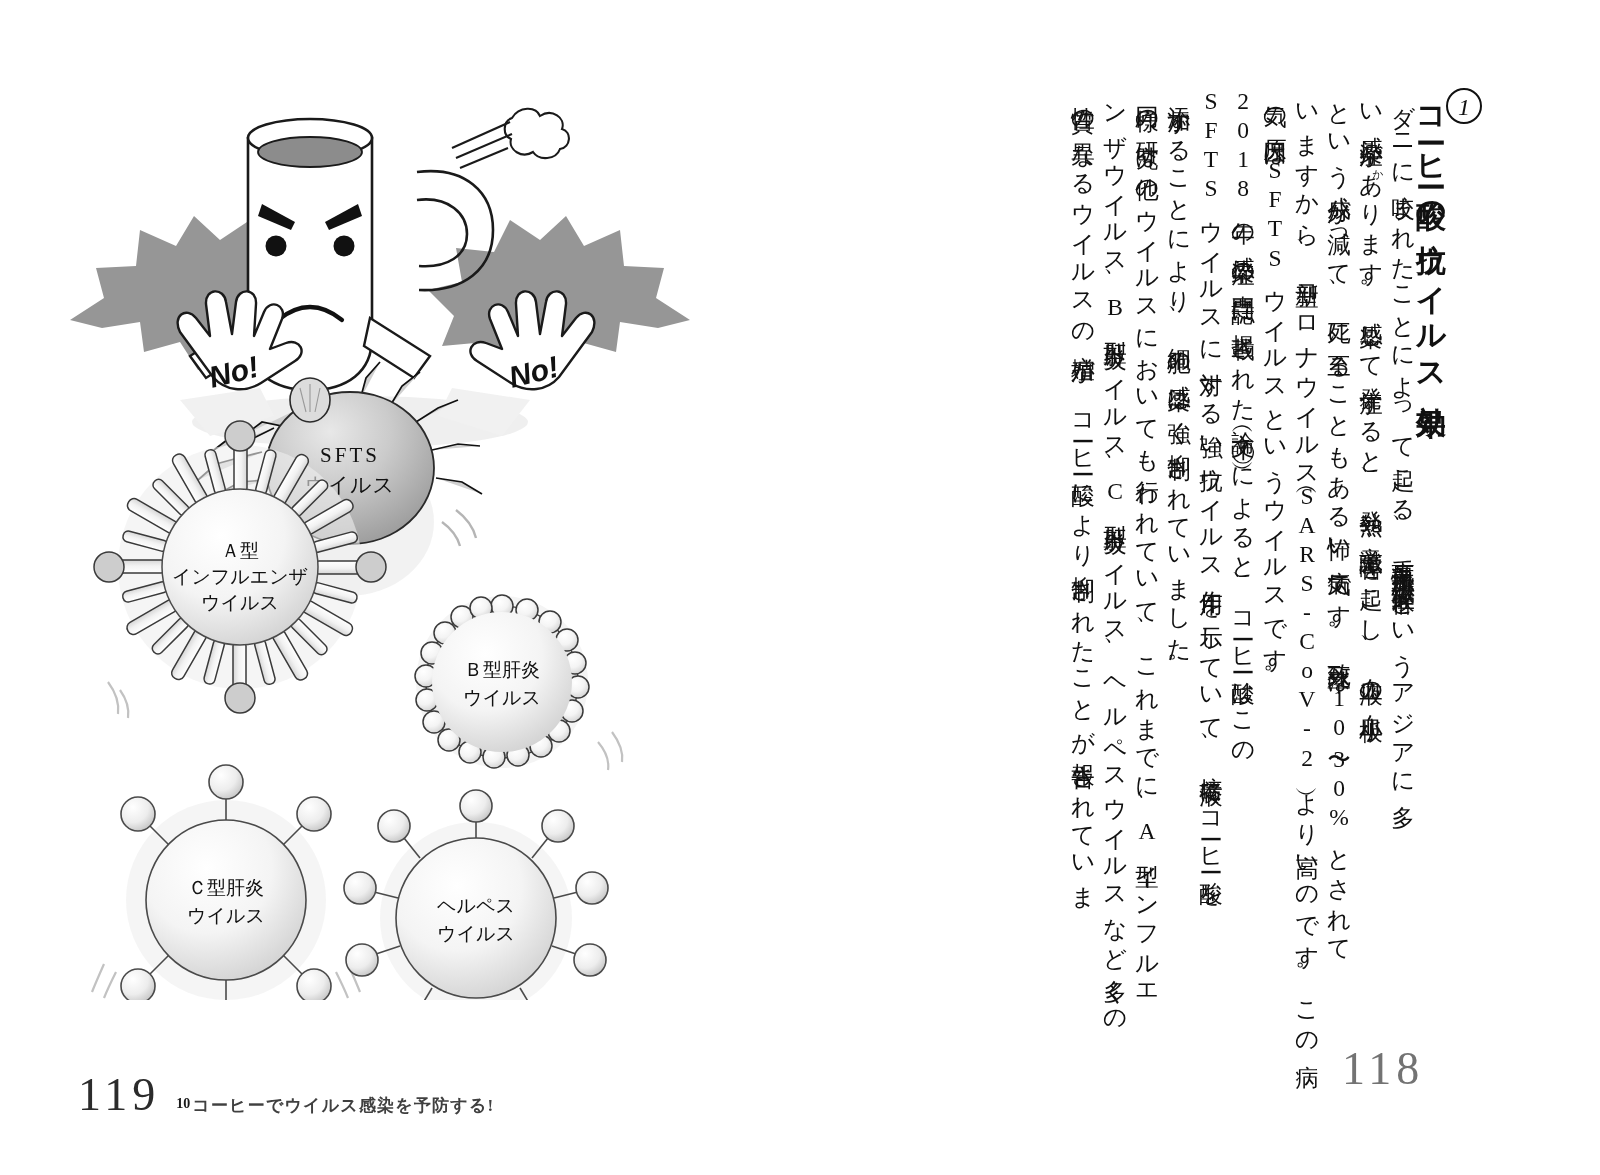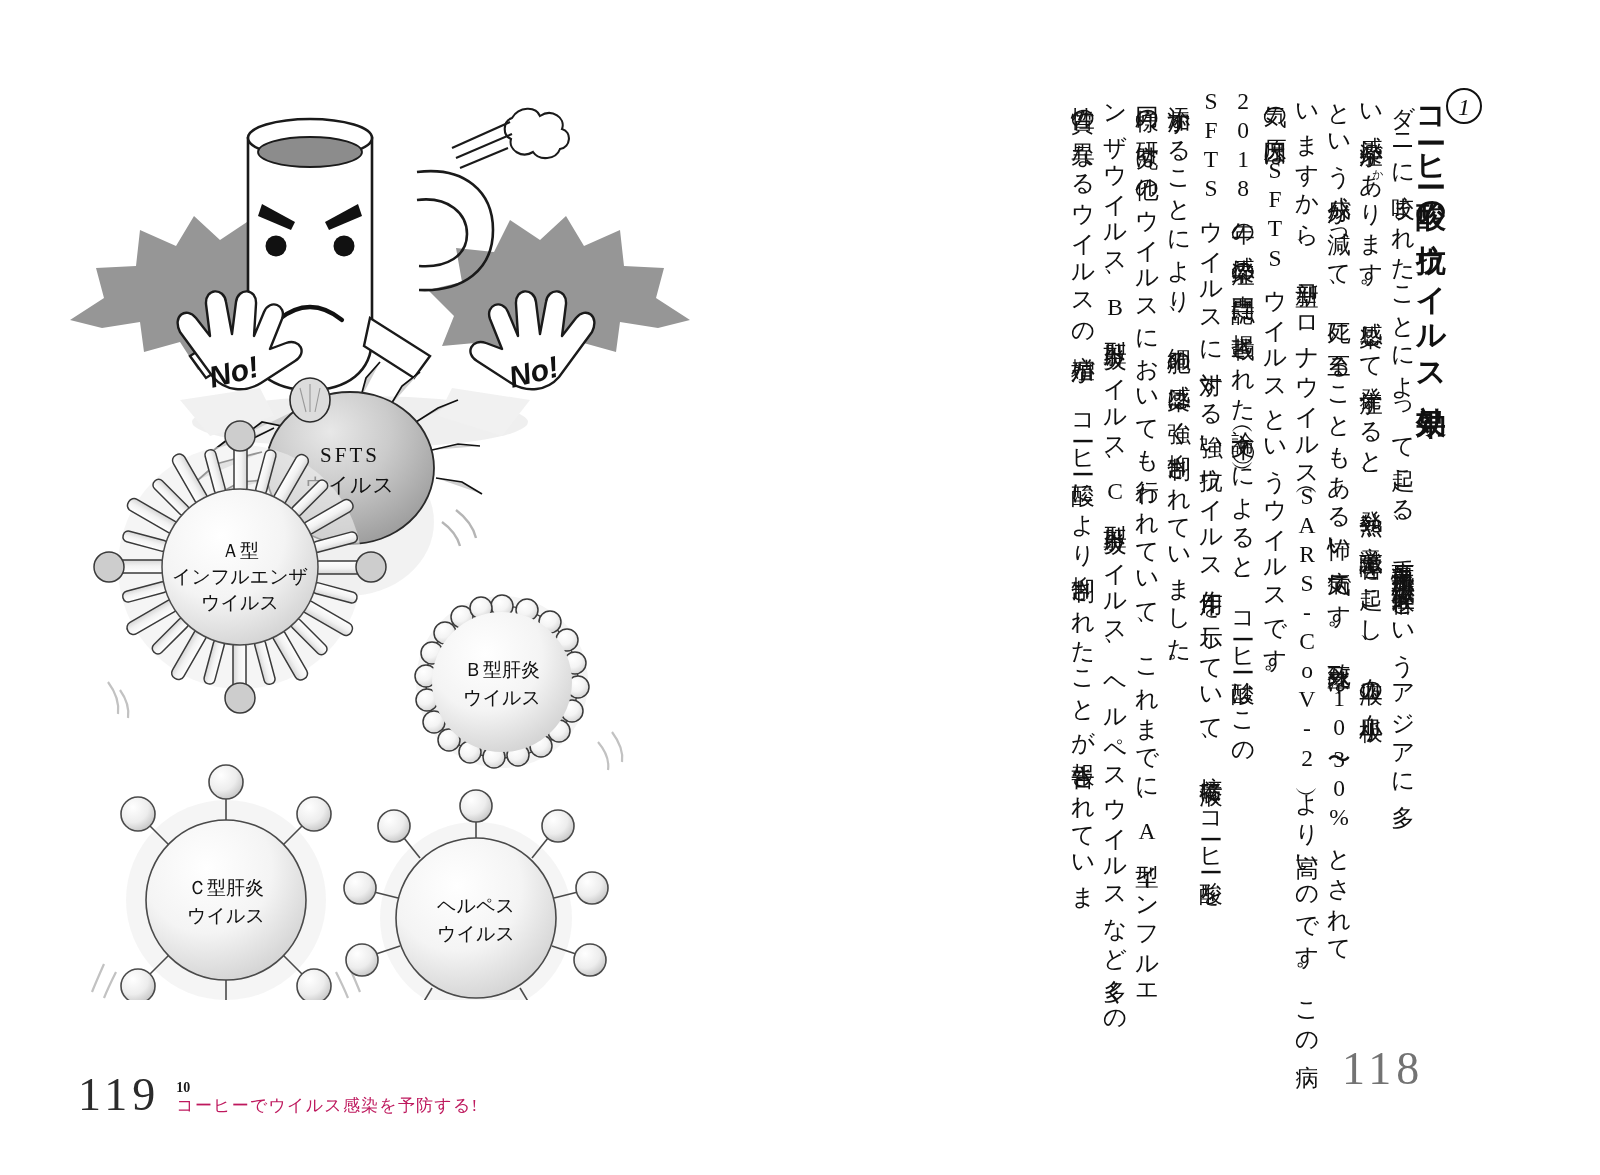--- a/index.html
+++ b/index.html
@@ -127,37 +127,38 @@
   #folio-left {
     font-family: "Liberation Serif", "DejaVu Serif", serif;
     font-size: 46px;
     letter-spacing: 5px;
     color: #2b2b2b;
     line-height: 1;
     margin-top: 32px;
   }
   #chapter-info {
     display: flex;
-    flex-direction: column;
+    flex-direction: row;
     gap: 2px;
     padding-bottom: 4px;
   }
   #chapter-num {
     font-family: "Liberation Serif", "DejaVu Serif", serif;
     font-size: 14px;
     font-weight: bold;
     color: #1a1a1a;
     line-height: 1;
   }
   #chapter-title {
     font-family: "Liberation Serif", "DejaVu Serif", serif;
     font-size: 17px;
-    color: #be185d;
+    color: #404040;
     letter-spacing: 1.2px;
     line-height: 1;
+    font-weight: bold;
   }
 </style>
 </head>
 <body>
 
 <div id="page">
 
   <div id="illus-page">
 
     <svg id="illustration" viewBox="0 0 660 930">

